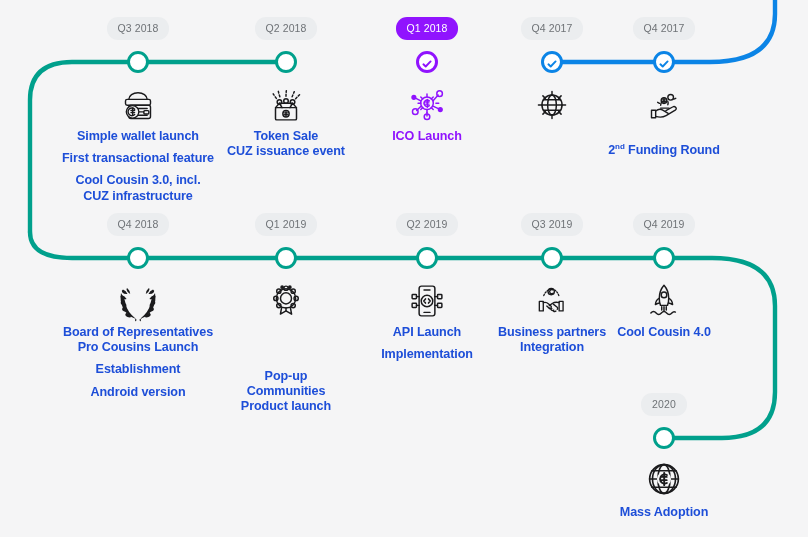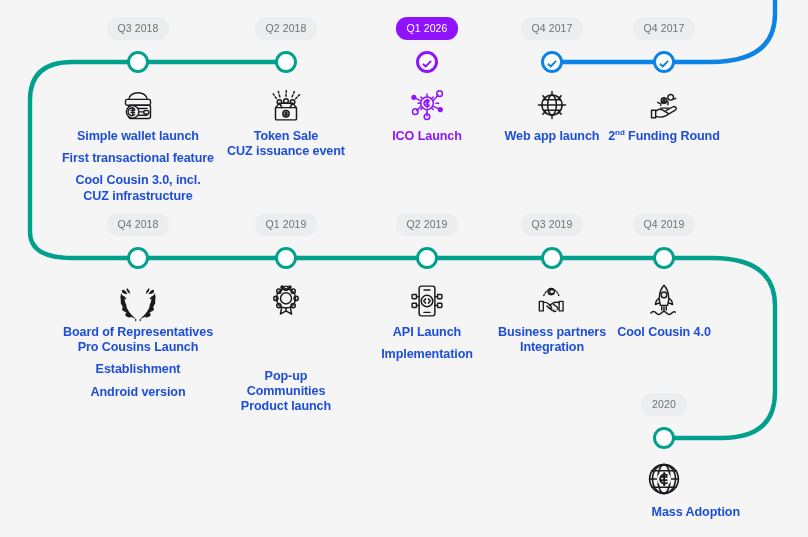--- a/index.html
+++ b/index.html
@@ -173,21 +173,21 @@
           <path d="M17 14.5 q-1.4 -4 -2 -7.4" stroke-dasharray="2 2.2"></path>
           <path d="M24 14 q0 -4.4 0.6 -7.6" stroke-dasharray="2 2.2"></path>
           <path d="M31 14.6 q1.6 -4 3 -7" stroke-dasharray="2 2.2"></path>
           <path d="M35 16.8 q3 -3.2 5.4 -5.4" stroke-dasharray="2 2.2"></path>
         </svg>
       </div>
       <div class="labels" style="left: 286px; top: 130px;">
         <div class="line sub">Token Sale</div>
         <div class="line">CUZ issuance event</div>
       </div>
-      <div class="node" style="left: 427px; top: 17px;"><span class="badge accent-purple">Q1 2026</span></div>
+      <div class="node" style="left: 427px; top: 17px;"><span class="badge accent-purple">Q1 2018</span></div>
       <div class="dot check purple" style="left: 427px; top: 62px;">
         <span class="tick"><svg viewBox="0 0 12 12" width="12" height="12" fill="none" stroke="#9013fe" stroke-width="1.9" stroke-linecap="round" stroke-linejoin="round">
             <path d="M2.4 6.3 L4.7 8.5 L9.6 3.4"></path>
           </svg></span>
       </div>
       <div class="icon-wrap" style="left: 427px; top: 80px;">
         <svg width="46" height="42" viewBox="0 0 48 48" fill="none" stroke="#9013fe" stroke-width="1.7" stroke-linecap="round" stroke-linejoin="round">
           <circle cx="24" cy="22" r="7.2"></circle>
           <path d="M26.6 19.2 a3.6 3.6 0 1 0 0 5.6"></path>
           <path d="M24.4 17.6 v9 M22.6 20.6 h3.6 M22.6 23 h3.6"></path>
@@ -213,42 +213,41 @@
       <div class="icon-wrap" style="left: 552px; top: 80px;">
         <svg width="42" height="42" viewBox="0 0 48 48" fill="none" stroke="#1b1b1d" stroke-width="1.7" stroke-linecap="round" stroke-linejoin="round">
           <circle cx="24" cy="24" r="11.5"></circle>
           <ellipse cx="24" cy="24" rx="5" ry="11.5"></ellipse>
           <path d="M12.5 24 h23 M14.3 18 h19.4 M14.3 30 h19.4"></path>
           <path d="M24 8.5 v4.2 M24 35.3 v4.2 M8.5 24 h4.2 M35.3 24 h4.2"></path>
           <path d="M13.6 13.6 l2.8 2.8 M34.4 13.6 l-2.8 2.8 M13.6 34.4 l2.8 -2.8 M34.4 34.4 l-2.8 -2.8"></path>
         </svg>
       </div>
       <div class="labels" style="left: 552px; top: 130px;">
-        <div class="line">Web app launch</div>
       </div>
       <div class="node" style="left: 664px; top: 17px;"><span class="badge">Q4 2017</span></div>
       <div class="dot check blue" style="left: 664px; top: 62px;">
         <span class="tick"><svg viewBox="0 0 12 12" width="12" height="12" fill="none" stroke="#0b84e6" stroke-width="1.9" stroke-linecap="round" stroke-linejoin="round">
             <path d="M2.4 6.3 L4.7 8.5 L9.6 3.4"></path>
           </svg></span>
       </div>
       <div class="icon-wrap" style="left: 664px; top: 80px;">
         <svg width="44" height="40" viewBox="0 0 48 48" fill="none" stroke="#1b1b1d" stroke-width="1.7" stroke-linecap="round" stroke-linejoin="round">
           <path d="M9 38 h5 v-9 h-5 z"></path>
           <path d="M14 30 q4.5 -3.5 8.5 -1 l6.5 3.8"></path>
           <path d="M14 36.5 q7 2.2 12.5 -1 l11 -6.6 q2.2 -1.6 0.4 -3.4 q-1.6 -1.5 -3.6 -0.3 l-8 4.3"></path>
           <path d="M20 26.5 h10"></path>
           <circle cx="24" cy="17.5" r="3.4"></circle>
           <circle cx="32" cy="13.5" r="3.4"></circle>
           <path d="M24 14.3 v6.5 M22.4 16.6 h3.2 M22.4 18.5 h3.2"></path>
           <path d="M20 23 q0 -2.6 1.6 -4 M28.6 22.6 q0.8 -2.2 0 -4"></path>
           <path d="M18.6 20.8 l-2.2 -1.2 M35.8 15.8 l2.3 -1"></path>
         </svg>
       </div>
-      <div class="labels" style="left: 664px; top: 130px;">
+      <div class="labels" style="left: 664px; top: 144px;">
         <div class="line">2<sup>nd</sup> Funding Round</div>
       </div>
       <div class="node" style="left: 138px; top: 213px;"><span class="badge">Q4 2018</span></div>
       <div class="dot" style="left: 138px; top: 258px;"></div>
       <div class="icon-wrap" style="left: 138px; top: 276px;">
         <svg width="52" height="42" viewBox="0 0 52 42" fill="#1b1b1d">
           <g>
             <path d="M24 39 q-9 -3 -13 -11 q-3.5 -7 -2 -15 q4 5.5 5 12 q1 6.5 10 14 z"></path>
             <path d="M11 9.5 q3.2 1.2 4.5 4.5 q-3.4 0.4 -5.4 -1.8 q-1 -1.5 0.9 -2.7 z"></path>
             <path d="M9.6 15 q3.4 0.9 5 4.1 q-3.4 0.7 -5.6 -1.3 q-1.2 -1.4 0.6 -2.8 z"></path>
@@ -356,17 +355,17 @@
         <svg width="46" height="46" viewBox="0 0 48 48" fill="none" stroke="#1b1b1d" stroke-width="1.7" stroke-linecap="round" stroke-linejoin="round">
           <circle cx="24" cy="24" r="15"></circle>
           <ellipse cx="24" cy="24" rx="6.4" ry="15"></ellipse>
           <ellipse cx="24" cy="24" rx="12" ry="15"></ellipse>
           <path d="M9 24 h30 M11.4 15.4 h25.2 M11.4 32.6 h25.2"></path>
           <circle cx="24" cy="24" r="7.4" fill="#f5f5f6" stroke="none"></circle>
           <path d="M27 19.8 a4.8 4.8 0 1 0 0 8.4" stroke-width="2"></path>
           <path d="M24.2 17.6 v12.8 M21.6 21.8 h5.2 M21.6 25.2 h5.2" stroke-width="2"></path>
         </svg>
       </div>
-      <div class="labels" style="left: 645px; top: 506px; text-align: right;">
+      <div class="labels" style="left: 664px; top: 506px;">
         <div class="line">Mass Adoption</div>
       </div>
     </div>
 </div>
 
 </body></html>

